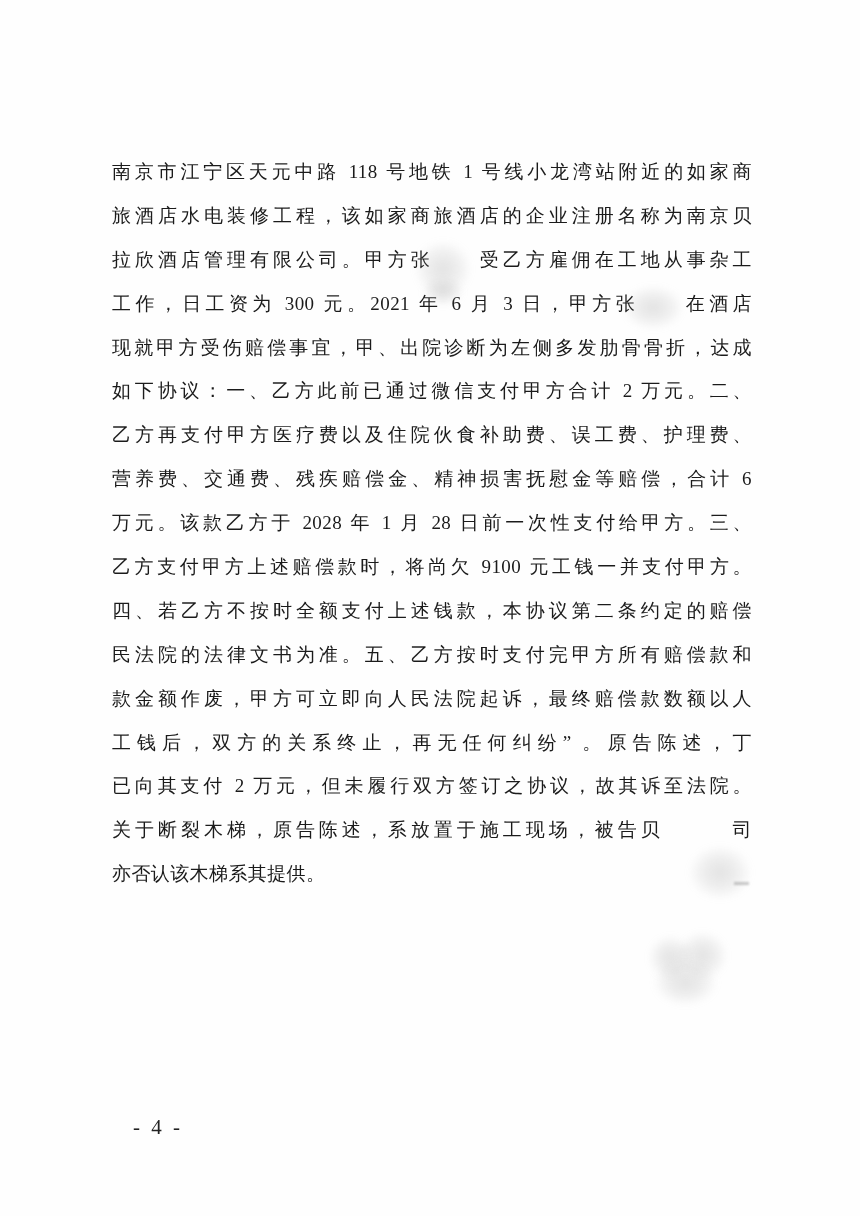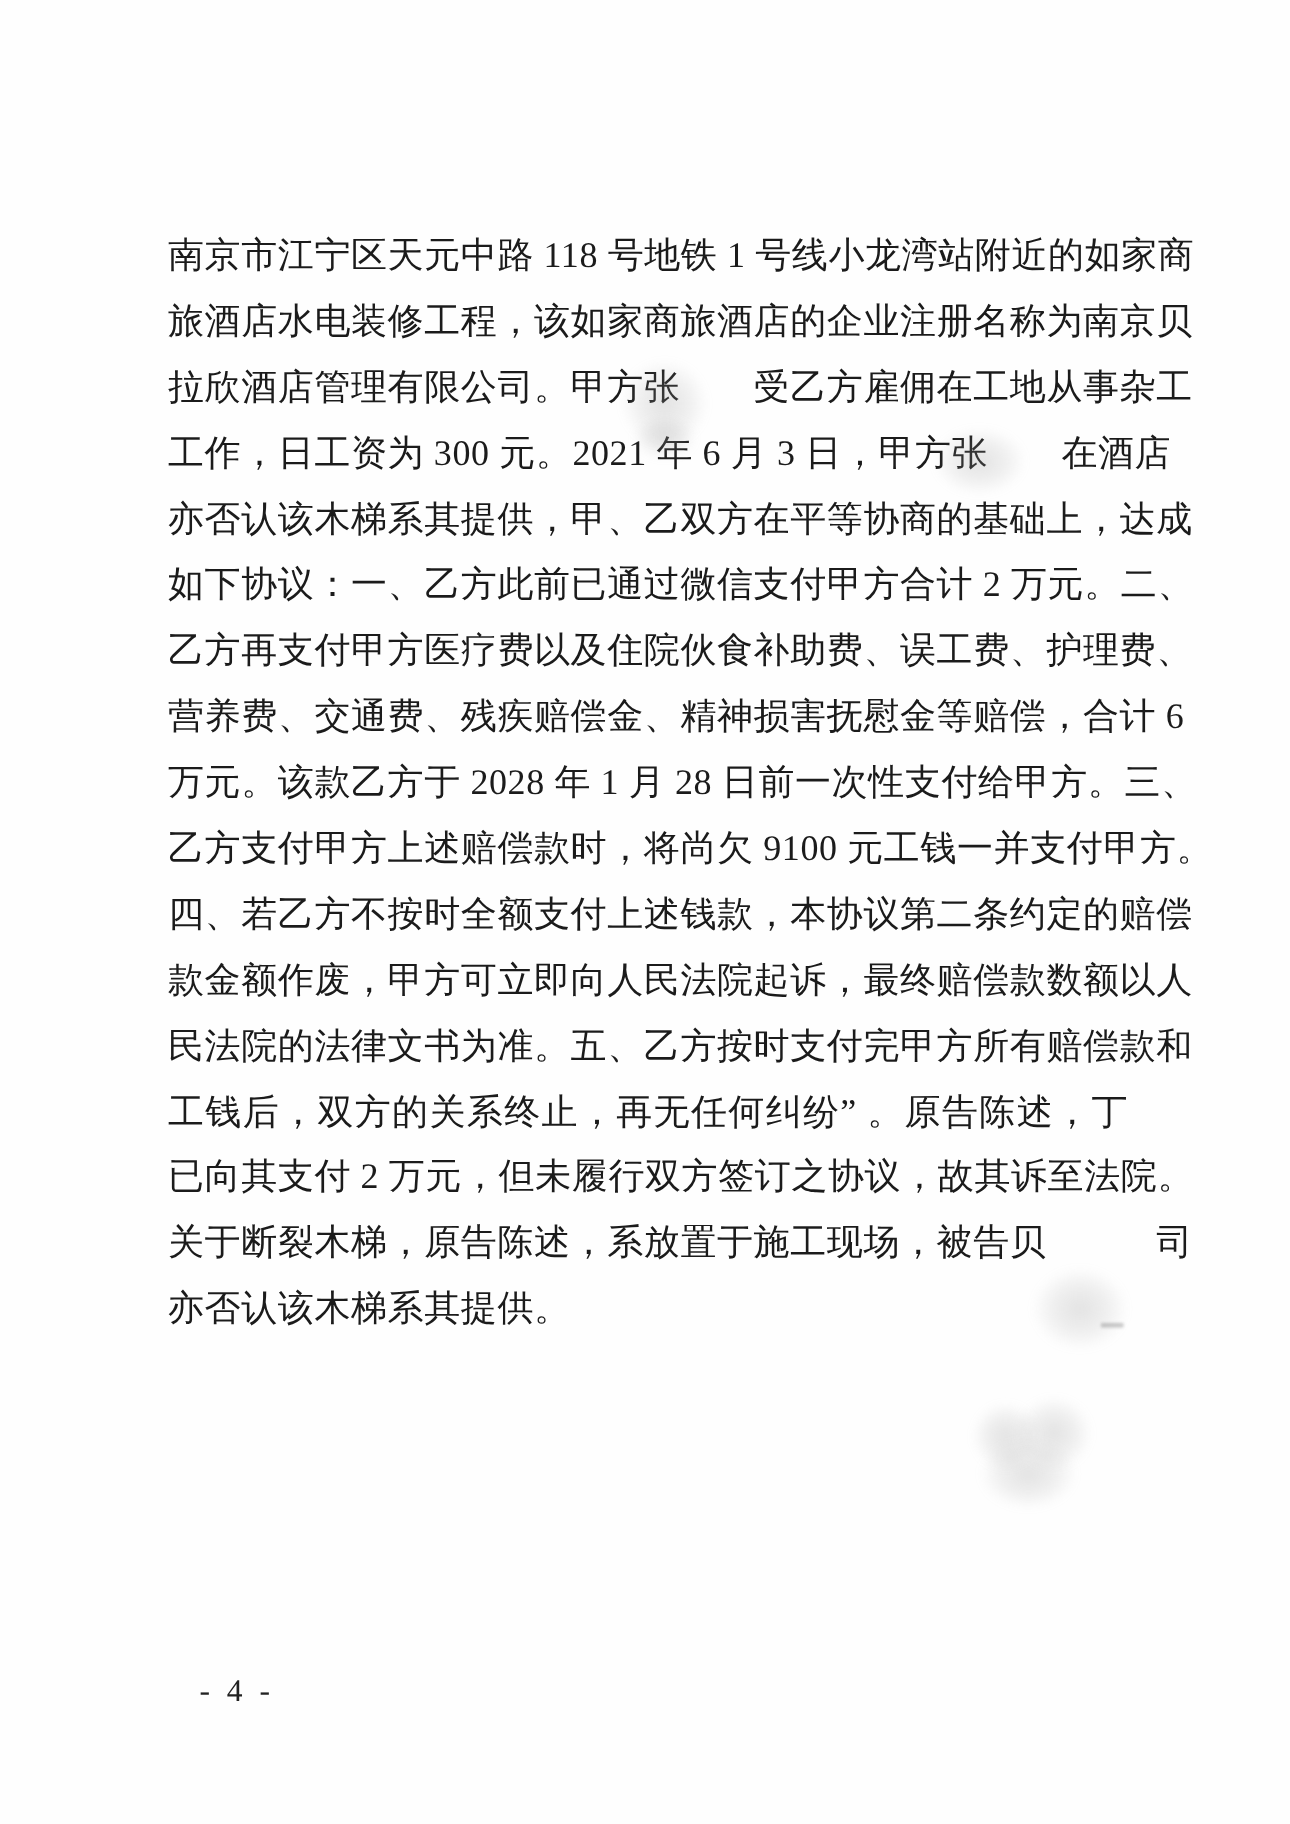--- a/index.html
+++ b/index.html
@@ -18,21 +18,21 @@
   }
   .textblock {
     position: absolute;
     left: 112px;
     top: 150px;
     width: 640px;
   }
   .line {
     height: 43.9px;
     line-height: 43.9px;
-    font-size: 24px;
+    font-size: 19px;
     letter-spacing: 0.4px;
     text-align: justify;
     text-align-last: justify;
     white-space: nowrap;
     overflow: visible;
   }
   .line.short {
     text-align: center;
     text-align-last: left;
   }
@@ -74,29 +74,29 @@
 </head>
 <body>
 
 <div class="page">
 
   <div class="textblock">
     <div class="line">南京市江宁区天元中路 118 号地铁 1 号线小龙湾站附近的如家商</div>
     <div class="line">旅酒店水电装修工程，该如家商旅酒店的企业注册名称为南京贝</div>
     <div class="line">拉欣酒店管理有限公司。甲方张　　受乙方雇佣在工地从事杂工</div>
     <div class="line">工作，日工资为 300 元。2021 年 6 月 3 日，甲方张　　在酒店</div>
-    <div class="line">亦否认该木梯系其提供，甲、乙双方在平等协商的基础上，达成</div>
+    <div class="line">现就甲方受伤赔偿事宜，甲、出院诊断为左侧多发肋骨骨折，达成</div>
     <div class="line">如下协议：一、乙方此前已通过微信支付甲方合计 2 万元。二、</div>
     <div class="line">乙方再支付甲方医疗费以及住院伙食补助费、误工费、护理费、</div>
     <div class="line">营养费、交通费、残疾赔偿金、精神损害抚慰金等赔偿，合计 6</div>
     <div class="line">万元。该款乙方于 2028 年 1 月 28 日前一次性支付给甲方。三、</div>
     <div class="line">乙方支付甲方上述赔偿款时，将尚欠 9100 元工钱一并支付甲方。</div>
     <div class="line">四、若乙方不按时全额支付上述钱款，本协议第二条约定的赔偿</div>
+    <div class="line">民法院的法律文书为准。五、乙方按时支付完甲方所有赔偿款和</div>
     <div class="line">款金额作废，甲方可立即向人民法院起诉，最终赔偿款数额以人</div>
-    <div class="line">民法院的法律文书为准。五、乙方按时支付完甲方所有赔偿款和</div>
     <div class="line">工钱后，双方的关系终止，再无任何纠纷” 。原告陈述，丁　　</div>
     <div class="line">已向其支付 2 万元，但未履行双方签订之协议，故其诉至法院。</div>
     <div class="line">关于断裂木梯，原告陈述，系放置于施工现场，被告贝　　　司</div>
     <div class="line short">亦否认该木梯系其提供。</div>
   </div>
 
   <div class="blur-blob b1"></div>
   <div class="blur-blob b1b"></div>
   <div class="blur-blob b2"></div>
   <div class="blur-blob b3"></div>

